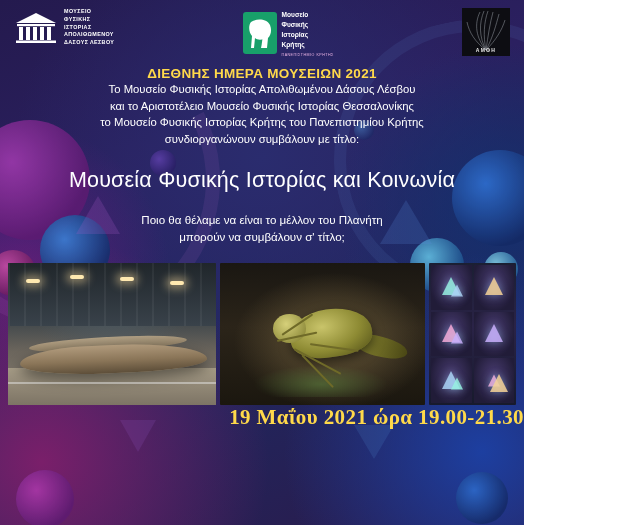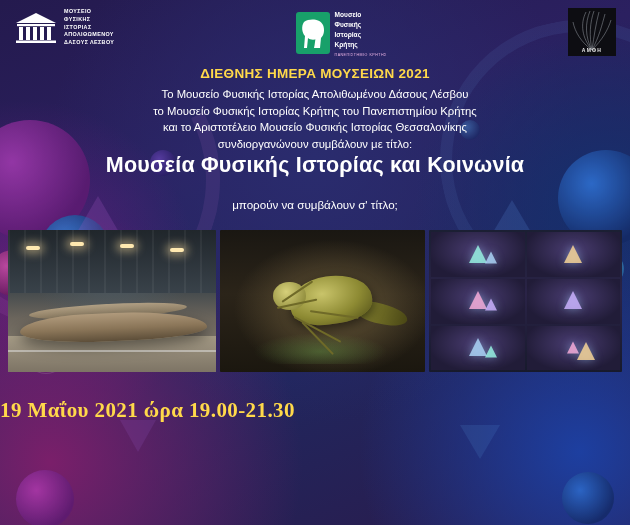--- a/index.html
+++ b/index.html
@@ -4,21 +4,21 @@
 <style>
   * { box-sizing: border-box; margin: 0; padding: 0; }
   body {
     width: 630px; height: 525px;
     font-family: "Liberation Sans", sans-serif;
     overflow: hidden;
     background: #ffffff;
   }
   .poster {
     position: relative;
-    width: 630px; height: 525px;
+    width: 524px; height: 525px;
     overflow: hidden;
     background:
       radial-gradient(circle at 8% 88%, #7a1f6a 0%, rgba(122,31,106,0) 34%),
       radial-gradient(circle at 92% 86%, #1d3fa0 0%, rgba(29,63,160,0) 30%),
       radial-gradient(circle at 4% 52%, #5b1f7a 0%, rgba(91,31,122,0) 26%),
       radial-gradient(circle at 96% 40%, #15306e 0%, rgba(21,48,110,0) 28%),
       radial-gradient(circle at 50% 30%, #2a2c6e 0%, rgba(42,44,110,0) 55%),
       linear-gradient(160deg, #241a4e 0%, #2b2060 32%, #20275f 60%, #2a1b4c 100%);
   }
 
@@ -105,26 +105,26 @@
   .logo-right .txt {
     position: relative; font-size: 5px; color: #e8e8e8; letter-spacing: 1.2px; font-weight: bold;
   }
 
   
   .content { position: relative; z-index: 3; text-align: center; padding: 0 26px; }
   .kicker {
     color: #ffd94a; font-size: 13.5px; font-weight: bold; letter-spacing: .3px;
     margin-top: 2px;
   }
-  .lines { margin-top: 5px; }
+  .lines { }
   .lines div {
     color: #ffffff; font-size: 11.3px; line-height: 1.48; font-weight: normal;
   }
   .headline {
-    color: #ffffff; font-size: 21.5px; font-weight: bold; letter-spacing: .2px;
+    color: #ffffff; font-size: 21.5px; font-weight: normal; margin-top: 20px; letter-spacing: .2px;
   }
   .question { margin-top: 18px; }
   .question div { color: #ffffff; font-size: 11.6px; line-height: 1.52; }
 
   
   .strip {
     position: relative; z-index: 3;
     display: flex; gap: 4px;
     margin: 17px 8px 0 8px; height: 142px;
   }
@@ -228,21 +228,21 @@
   }
   .xtal.pink { border-bottom-color: rgba(245,170,215,.85); }
   .xtal.teal { border-bottom-color: rgba(150,240,225,.85); }
   .xtal.amber { border-bottom-color: rgba(245,210,150,.85); }
   .xtal.violet { border-bottom-color: rgba(200,175,250,.85); }
   .xtal.small { border-left-width: 6px; border-right-width: 6px; border-bottom-width: 12px; }
   .xtal.b { left: 64%; top: 58%; }
 
   
   .footer {
-    position: relative; z-index: 3; text-align: left; margin-top: 26px;
+    position: relative; z-index: 3; text-align: right; 
   }
   .footer .date {
     color: #ffd94a; font-size: 21px; font-weight: bold; letter-spacing: .4px;
     font-family: "Liberation Serif", serif;
   }
 </style>
 </head>
 <body>
 
 <div class="poster">
@@ -323,28 +323,29 @@
       </svg>
       <span class="txt">ΑΜΦΗ</span>
     </div>
   </div>
 
   <div class="content">
     <div class="kicker">ΔΙΕΘΝΗΣ ΗΜΕΡΑ ΜΟΥΣΕΙΩΝ 2021</div>
 
     <div class="lines">
       <div>Το Μουσείο Φυσικής Ιστορίας Απολιθωμένου Δάσους Λέσβου</div>
+      <div>και το Αριστοτέλειο  Μουσείο Φυσικής Ιστορίας Θεσσαλονίκης</div>
       <div>το Μουσείο Φυσικής Ιστορίας Κρήτης του Πανεπιστημίου Κρήτης</div>
-      <div>και το Αριστοτέλειο  Μουσείο Φυσικής Ιστορίας Θεσσαλονίκης</div>
       <div>συνδιοργανώνουν συμβάλουν με τίτλο:</div>
     </div>
 
     <div class="headline">Μουσεία Φυσικής Ιστορίας και Κοινωνία</div>
 
     <div class="question">
+      <div>Ποιο θα θέλαμε να είναι το μέλλον του Πλανήτη</div>
       <div>μπορούν να συμβάλουν σ' τίτλο;</div>
     </div>
   </div>
 
   <div class="strip">
 
     <div class="ph ph1">
       <div class="hall-ceiling"></div>
       <div class="hall-light" style="left:18px; top:16px;"></div>
       <div class="hall-light" style="left:62px; top:12px;"></div>

